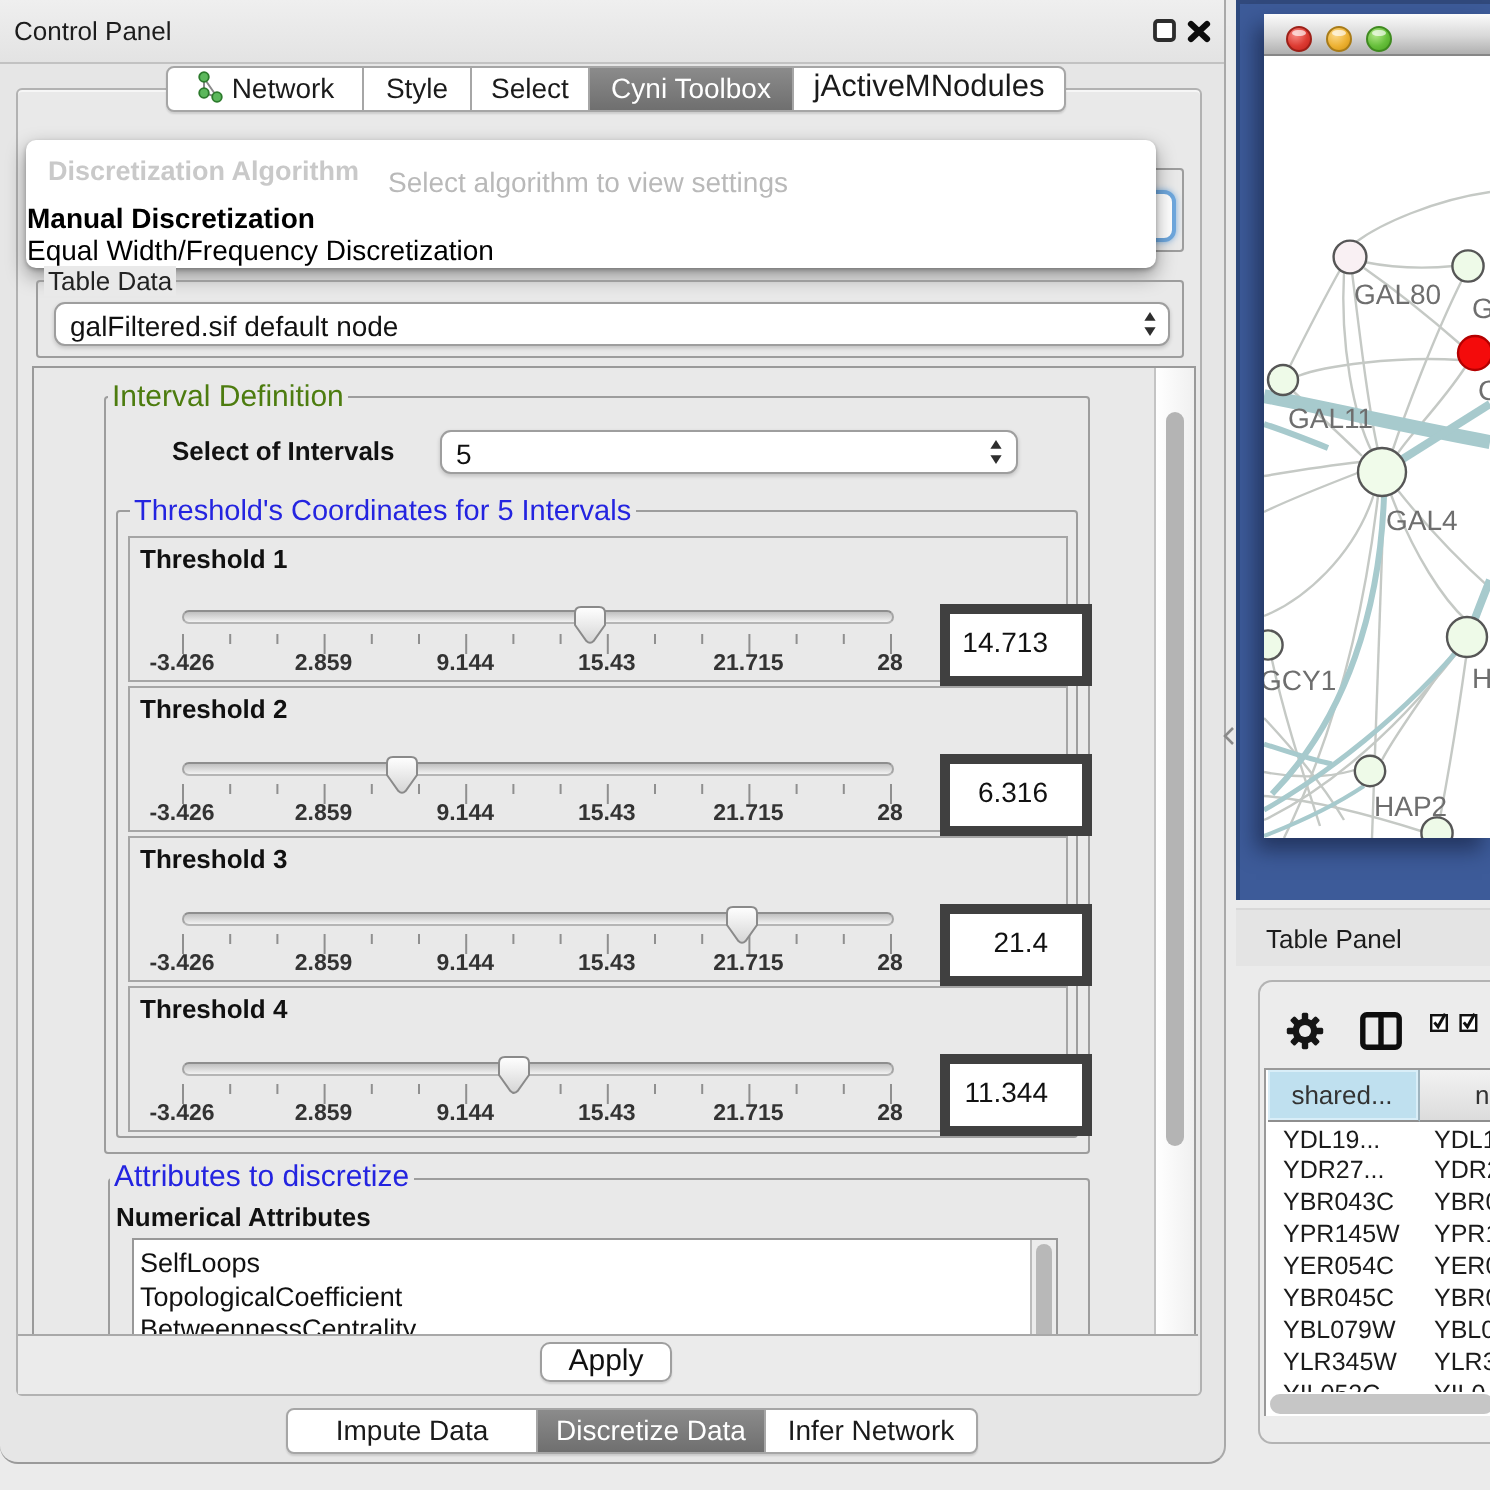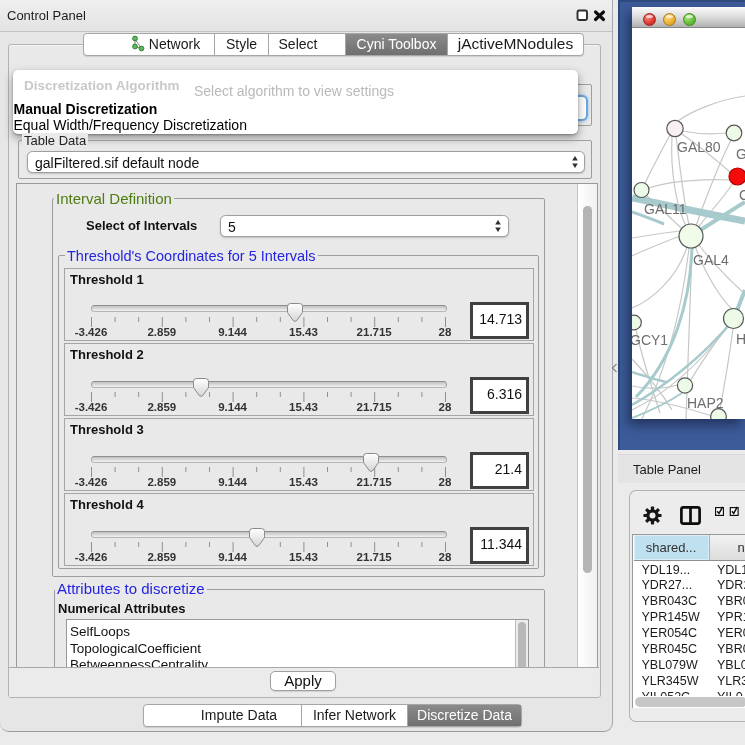--- a/index.html
+++ b/index.html
@@ -7,40 +7,40 @@
 .abs{position:absolute;}
 
 #cp{left:0;top:0;width:612px;height:731px;background:#e6e6e6;border-right:1px solid #a9a9a9;border-bottom:1px solid #9a9a9a;border-radius:0 0 9px 9px;}
 #cptitle{left:0;top:0;width:612px;height:31px;background:linear-gradient(#efefef,#e3e3e3);border-bottom:1px solid #c2c2c2;}
 #cptitle .t{position:absolute;left:7px;top:8px;font-size:13px;color:#1c1c1c;}
 
 #panel{left:8px;top:44px;width:591px;height:652px;background:#e9e9e9;border:1px solid #b2b2b2;border-radius:3px;box-shadow:inset 0 1px 0 #f6f6f6;}
 
 .seg{display:flex;height:21px;border:1px solid #a6a6a6;border-radius:4px;background:#fff;font-size:14px;color:#1a1a1a;box-shadow:0 1px 1px rgba(0,0,0,0.12);}
 .seg .s{display:flex;align-items:center;justify-content:center;border-left:1px solid #a6a6a6;white-space:nowrap;padding-bottom:2px;}
-.seg .s:first-child{border-left:none;margin-left:33px;}
+.seg .s:first-child{border-left:none;}
 .seg .sel{background:linear-gradient(#8b8b8b,#6f6f6f);color:#fff;}
 #tabs{left:83px;top:33px;}
-#tabs .s1{width:97px;}#tabs .s2{width:53px;}#tabs .s3{width:58px;}#tabs .s4{width:101px;margin-left:18px;}#tabs .s5{width:135px;font-size:15.5px;}
+#tabs .s1{width:97px;}#tabs .s2{width:53px;}#tabs .s3{width:58px;}#tabs .s4{width:101px;}#tabs .s5{width:135px;font-size:15.5px;}
 #btabs{left:143px;top:704px;}
 #btabs .s1{width:124px;}#btabs .s2{width:113px;}#btabs .s3{width:105px;}
 
 .grp{border:1px solid #9d9d9d;border-radius:2px;}
 .gtitle{position:absolute;font-size:14px;background:#e9e9e9;padding:0 2px;white-space:nowrap;}
 
 .combo{background:#fff;border:1px solid #9e9e9e;border-radius:5.5px;box-shadow:0 1px 2px rgba(0,0,0,0.18);font-size:14px;color:#111;}
 .combo .ct{position:absolute;left:7px;top:2.5px;}
 .arrows{position:absolute;width:6px;height:12px;}
 
 #popup{left:13px;top:70px;width:565px;height:64px;background:#fff;border-radius:5px;box-shadow:0 4px 10px rgba(0,0,0,0.38),0 1px 2px rgba(0,0,0,0.25);}
 
 .thr{position:absolute;left:46.5px;width:468px;height:71px;border:1px solid #a5a5a5;background:#e9e9e9;}
 .thr .lbl{position:absolute;left:5.5px;top:3px;font-weight:bold;font-size:13px;color:#111;}
 .track{position:absolute;left:26.5px;top:36.5px;width:354px;height:5px;border-top:1px solid #8e8e8e;border-bottom:1px solid #b5b5b5;border-left:1px solid #a5a5a5;border-right:1px solid #a5a5a5;border-radius:3.5px;background:linear-gradient(#c0c0c0,#f2f2f2);}
-.vbox{position:absolute;left:405.5px;top:33px;width:49px;height:31px;background:#fff;border:3px solid #404040;font-size:14px;color:#111;text-align:right;line-height:29px;padding-right:4px;}
+.vbox{position:absolute;left:405.5px;top:33px;width:49px;height:31px;background:#fff;border:5px solid #404040;font-size:14px;color:#111;text-align:right;line-height:29px;padding-right:17px;}
 .ticklbl{position:absolute;top:57px;font-size:11.5px;font-weight:bold;color:#333;width:50px;text-align:center;}
 .thumb{position:absolute;top:34px;}
 
 .vsb{background:linear-gradient(to right,#fff,#f0f0f0);border-left:1px solid #c4c4c4;}
 
 #desk{left:618px;top:0;width:127px;height:450px;background:#3d5b99;border-top:2px solid #31497c;border-left:2px solid #2e4a7e;box-sizing:border-box;}
 #netwin{left:632px;top:7px;width:113px;height:412px;background:#fff;box-shadow:-4px 6px 10px rgba(10,15,40,0.5);}
 #nettitle{position:absolute;left:0;top:0;width:113px;height:20px;background:linear-gradient(#fbfbfb 0%,#d8d8d8 55%,#b0b0b0 100%);border-bottom:1px solid #878787;}
 .tl{position:absolute;top:5.5px;width:11px;height:11px;border-radius:50%;}.tl::after{content:"";position:absolute;left:2.2px;top:1px;width:6.5px;height:3.5px;border-radius:50%;background:rgba(255,255,255,0.65);}
 
@@ -284,22 +284,22 @@
     <div style="margin:4px 0 0 3px;line-height:16.6px;">SelfLoops<br>TopologicalCoefficient<br>BetweennessCentrality</div>
     <div class="abs" style="right:0;top:0;width:12px;height:100%;background:#ececec;border-left:1px solid #bbb;"></div>
     <div class="abs" style="right:2px;top:2px;width:8px;height:56px;background:#b8b8b8;border-radius:4px;"></div>
   </div>
 </div>
 
 <div class="abs" style="left:9px;top:667px;width:590px;height:29px;background:#ebebeb;border-top:1px solid #a8a8a8;"></div>
 <div class="abs" style="left:270px;top:671px;width:64px;height:18px;background:#fff;border:1px solid #9f9f9f;border-radius:5px;font-size:13px;color:#111;text-align:center;line-height:18px;box-shadow:0 1px 1px rgba(0,0,0,0.12);font-size:15px!important;">Apply</div>
 <div class="abs seg" id="btabs">
   <div class="s s1">Impute Data</div>
+  <div class="s s2 sel">Discretize Data</div>
   <div class="s s3">Infer Network</div>
-  <div class="s s2 sel">Discretize Data</div>
 </div>
 
 <div class="abs" id="desk"></div>
 <div class="abs" id="netwin">
   <div id="nettitle">
     <div class="tl" style="left:11px;background:radial-gradient(circle at 35% 30%,#f88a84,#dd3c33 55%,#c02018);border:0.5px solid #9c2018;"></div>
     <div class="tl" style="left:31px;background:radial-gradient(circle at 35% 30%,#fcd98a,#edb234 55%,#d29210);border:0.5px solid #a87b18;"></div>
     <div class="tl" style="left:51px;background:radial-gradient(circle at 35% 30%,#b2e888,#67bf3c 55%,#49a21f);border:0.5px solid #3f8a20;"></div>
   </div>
   <svg style="position:absolute;left:0;top:21px;" width="113" height="391" viewBox="0 0 113 391">

